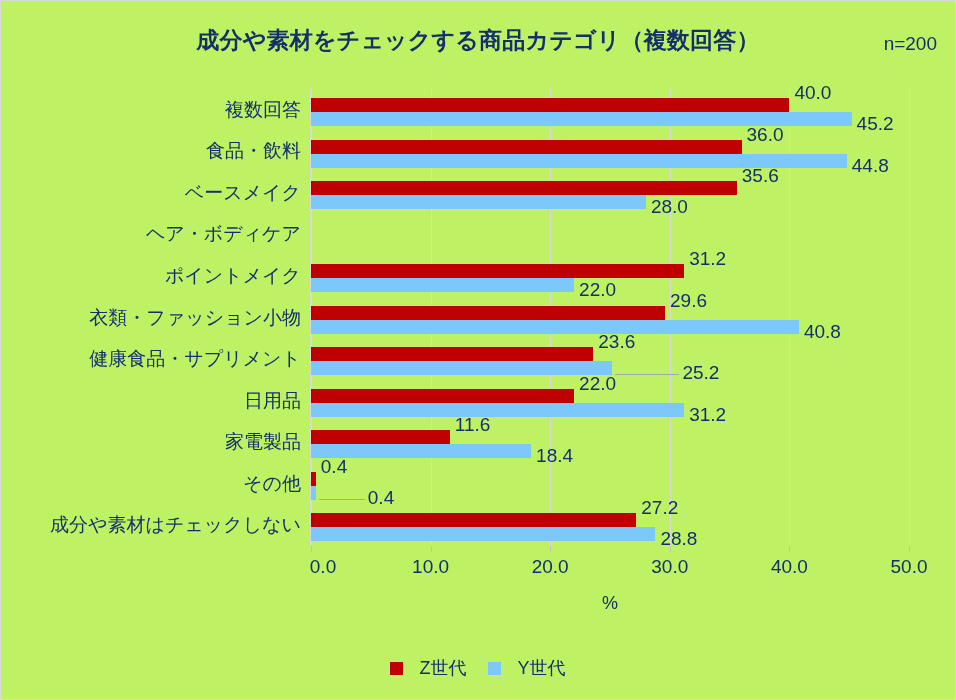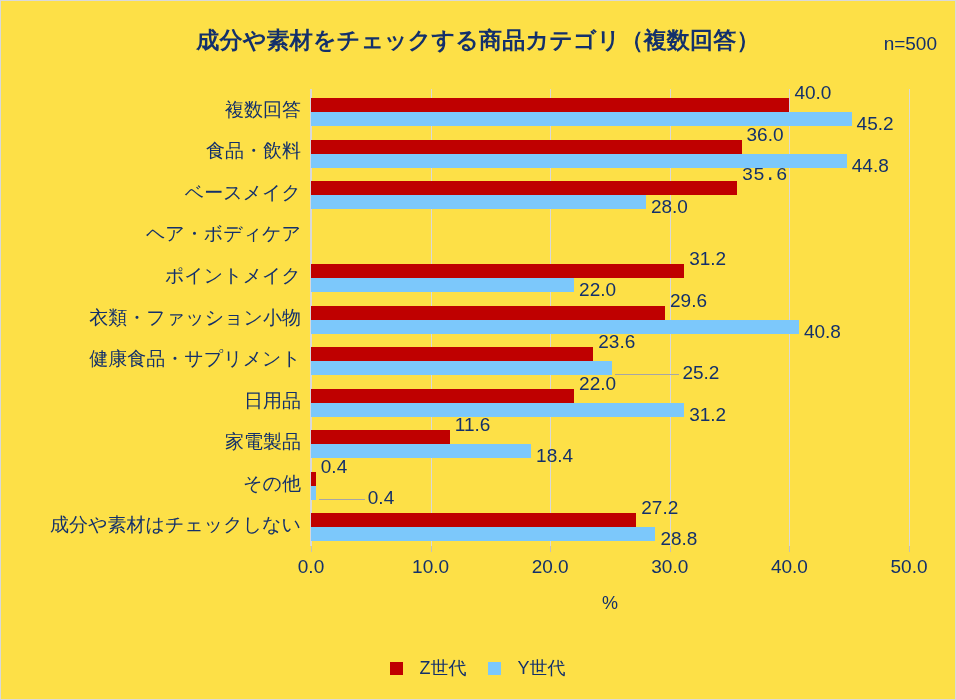--- a/index.html
+++ b/index.html
@@ -13,21 +13,21 @@
     font-family: "Liberation Sans", "DejaVu Sans", sans-serif;
     overflow: hidden;
   }
 
   #chart-frame {
     position: relative;
     box-sizing: border-box;
     width: 956px;
     height: 700px;
     border: 1px solid #d9d9d9;
-    background: #fde047;
+    background: #bef264;
   }
 
   
   #chart-title {
     position: absolute;
     left: 0;
     top: 24px;
     width: 100%;
     text-align: center;
     font-size: 23px;
@@ -178,21 +178,21 @@
     color: #13306b;
     white-space: nowrap;
   }
 </style>
 </head>
 <body>
 
 <div id="chart-frame">
 
   <div id="chart-title">成分や素材をチェックする商品カテゴリ（複数回答）</div>
-  <div id="sample-size">n=500</div>
+  <div id="sample-size">n=200</div>
 
   <div id="category-axis">
       <div class="cat-label" style="top: 10.7727px;">複数回答</div>
       <div class="cat-label" style="top: 52.3182px;">食品・飲料</div>
       <div class="cat-label" style="top: 93.8636px;">ベースメイク</div>
       <div class="cat-label" style="top: 135.409px;">ヘア・ボディケア</div>
       <div class="cat-label" style="top: 176.955px;">ポイントメイク</div>
       <div class="cat-label" style="top: 218.5px;">衣類・ファッション小物</div>
       <div class="cat-label" style="top: 260.045px;">健康食品・サプリメント</div>
       <div class="cat-label" style="top: 343.136px;">家電製品</div>
@@ -216,21 +216,21 @@
         <div class="bar-label lbl-y" style="left: 545.592px;">45.2</div>
       </div>
       <div class="cat-row" style="top: 41.5455px; height: 41.5455px;">
         <div class="bar bar-z" style="width: 430.56px;"></div>
         <div class="bar-label lbl-z" style="left: 435.56px;">36.0</div>
         <div class="bar bar-y" style="width: 535.808px;"></div>
         <div class="bar-label lbl-y" style="left: 540.808px;">44.8</div>
       </div>
       <div class="cat-row" style="top: 83.0909px; height: 41.5455px;">
         <div class="bar bar-z" style="width: 425.776px;"></div>
-        <div class="bar-label lbl-z" style="left: 430.776px; font-family: Liberation Mono, monospace;">35.6</div>
+        <div class="bar-label lbl-z" style="left: 430.776px;">35.6</div>
         <div class="bar bar-y" style="width: 334.88px;"></div>
         <div class="bar-label lbl-y" style="left: 339.88px;">28.0</div>
       </div>
       <div class="cat-row" style="top: 166.182px; height: 41.5455px;">
         <div class="bar bar-z" style="width: 373.152px;"></div>
         <div class="bar-label lbl-z" style="left: 378.152px;">31.2</div>
         <div class="bar bar-y" style="width: 263.12px;"></div>
         <div class="bar-label lbl-y" style="left: 268.12px;">22.0</div>
       </div>
       <div class="cat-row" style="top: 207.727px; height: 41.5455px;">
@@ -268,21 +268,21 @@
       <div class="cat-row" style="top: 415.455px; height: 41.5455px;">
         <div class="bar bar-z" style="width: 325.312px;"></div>
         <div class="bar-label lbl-z" style="left: 330.312px;">27.2</div>
         <div class="bar bar-y" style="width: 344.448px;"></div>
         <div class="bar-label lbl-y" style="left: 349.448px;">28.8</div>
       </div>
     </div>
 
   <div id="x-axis">
       <div class="tick" style="left: 0px;"></div>
-      <div class="tick-label" style="left: 0px;">0.0</div>
+      <div class="tick-label" style="left: 12px;">0.0</div>
       <div class="tick" style="left: 119.6px;"></div>
       <div class="tick-label" style="left: 119.6px;">10.0</div>
       <div class="tick" style="left: 239.2px;"></div>
       <div class="tick-label" style="left: 239.2px;">20.0</div>
       <div class="tick" style="left: 358.8px;"></div>
       <div class="tick-label" style="left: 358.8px;">30.0</div>
       <div class="tick" style="left: 478.4px;"></div>
       <div class="tick-label" style="left: 478.4px;">40.0</div>
       <div class="tick" style="left: 598px;"></div>
       <div class="tick-label" style="left: 598px;">50.0</div>

